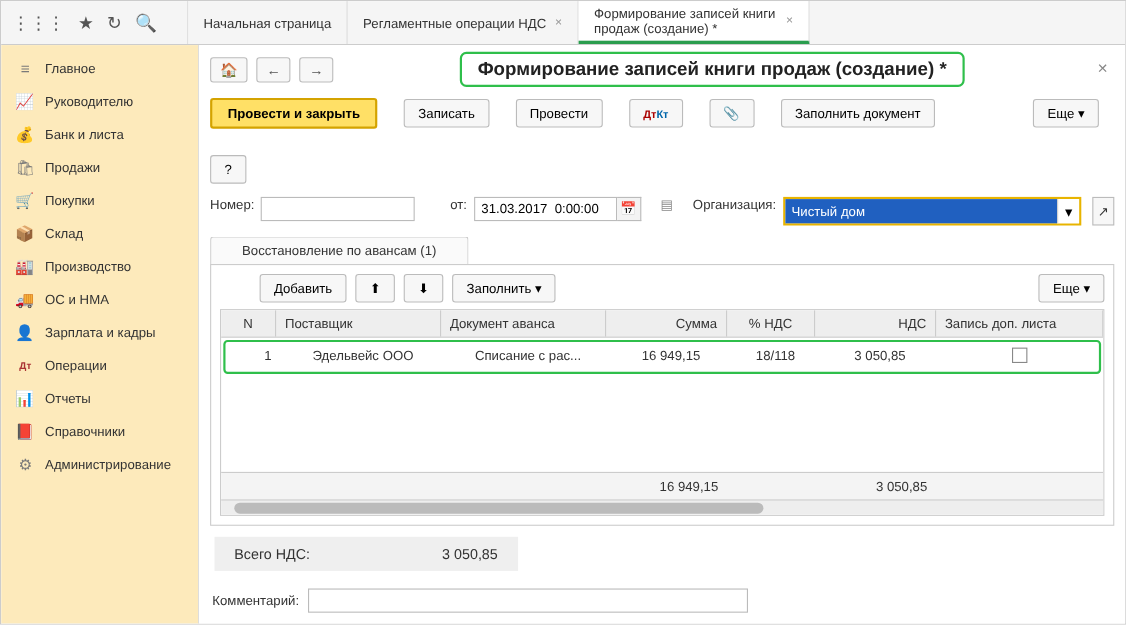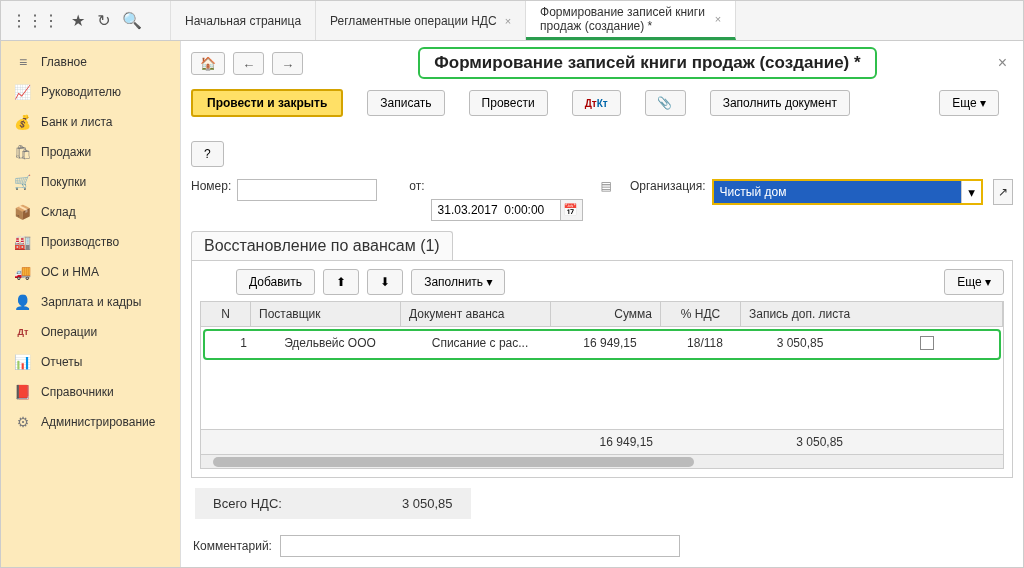--- a/index.html
+++ b/index.html
@@ -22,28 +22,28 @@
 .title-frame { border: 2px solid #2fbf4b; border-radius: 6px; padding: 4px 14px; font-size: 17px; font-weight: bold; color: #222; }
 .close-page { margin-left: auto; font-size: 16px; color: #888; cursor: pointer; padding: 0 6px; }
 .toolbar { display: flex; align-items: center; gap: 24px; padding: 4px 24px 10px 10px; flex-wrap: wrap; }
 .btn { border: 1px solid #bbb; background: #f7f7f7; border-radius: 3px; padding: 5px 12px; cursor: pointer; font-size: 12px; }
 .btn.primary { background: #ffe066; border: 2px solid #d4a300; font-weight: bold; padding: 5px 14px; }
 .btn.dkkt { color: #a00; font-weight: bold; }
 .toolbar .spacer { flex: 1; }
 .fields { display: flex; align-items: flex-start; gap: 6px; padding: 2px 10px 10px 10px; }
 .label { color: #333; }
 .input { border: 1px solid #bbb; background: #fff; padding: 3px 6px; height: 22px; font-size: 12px; }
-.date-wrap { display: flex; align-items: center; margin-top: 20px; }
+.date-wrap { display: flex; align-items: center; }
 .date-wrap .cal { border: 1px solid #bbb; border-left: none; height: 22px; width: 22px; display: flex; align-items: center; justify-content: center; background: #f3f3f3; cursor: pointer; }
 .org-wrap { flex: 1; display: flex; align-items: center; border: 2px solid #e8b400; height: 26px; }
 .org-input { flex: 1; border: none; padding: 3px 6px; height: 100%; background: #2060c0; color: #fff; font-size: 12px; }
 .org-btn { width: 20px; height: 100%; border: none; border-left: 1px solid #ccc; background: #fff; cursor: pointer; }
 .org-ext { width: 20px; height: 26px; border: 1px solid #bbb; margin-left: 4px; display: flex; align-items: center; justify-content: center; cursor: pointer; background: #f7f7f7; }
 .subtabs { display: flex; padding: 0 10px; }
-.subtab { border: 1px solid #ccc; border-bottom: none; padding: 5px 12px; background: #fafafa; border-radius: 3px 3px 0 0; font-size: 16px; }
+.subtab { border: 1px solid #ccc; border-bottom: none; padding: 5px 28px; background: #fafafa; border-radius: 3px 3px 0 0; font-size: 12px; }
 .panel { margin: 0 10px; border: 1px solid #ccc; padding: 8px; display: flex; flex-direction: column; flex: 1; overflow: hidden; }
 .panel-toolbar { display: flex; gap: 8px; align-items: center; margin-bottom: 6px; margin-left: 36px; }
 .panel-toolbar .spacer { flex: 1; }
 .grid { border: 1px solid #ccc; flex: 1; display: flex; flex-direction: column; overflow: hidden; }
 .grid-head { display: flex; background: #eee; border-bottom: 1px solid #ccc; }
 .grid-head > div { padding: 5px 8px; border-right: 1px solid #ccc; font-size: 12px; color: #333; }
 .col-n { width: 50px; text-align: center; }
 .col-sup { width: 150px; }
 .col-doc { width: 150px; }
 .col-sum { width: 110px; text-align: right; }
@@ -202,20 +202,21 @@
           <button class="btn"><span>Еще</span> <span>▾</span></button>
         </div>
 
         <div class="grid">
           <div class="grid-head">
             <div class="col-n">N</div>
             <div class="col-sup">Поставщик</div>
             <div class="col-doc">Документ аванса</div>
             <div class="col-sum">Сумма</div>
             <div class="col-vat">% НДС</div>
+            <div class="col-nds">НДС</div>
             <div class="col-rec">Запись доп. листа</div>
           </div>
           <div class="grid-body">
             <div class="grid-row">
               <div class="col-n" style="text-align:right">1</div>
               <div class="col-sup">Эдельвейс ООО</div>
               <div class="col-doc">Списание с рас...</div>
               <div class="col-sum">16 949,15</div>
               <div class="col-vat">18/118</div>
               <div class="col-nds">3 050,85</div>

